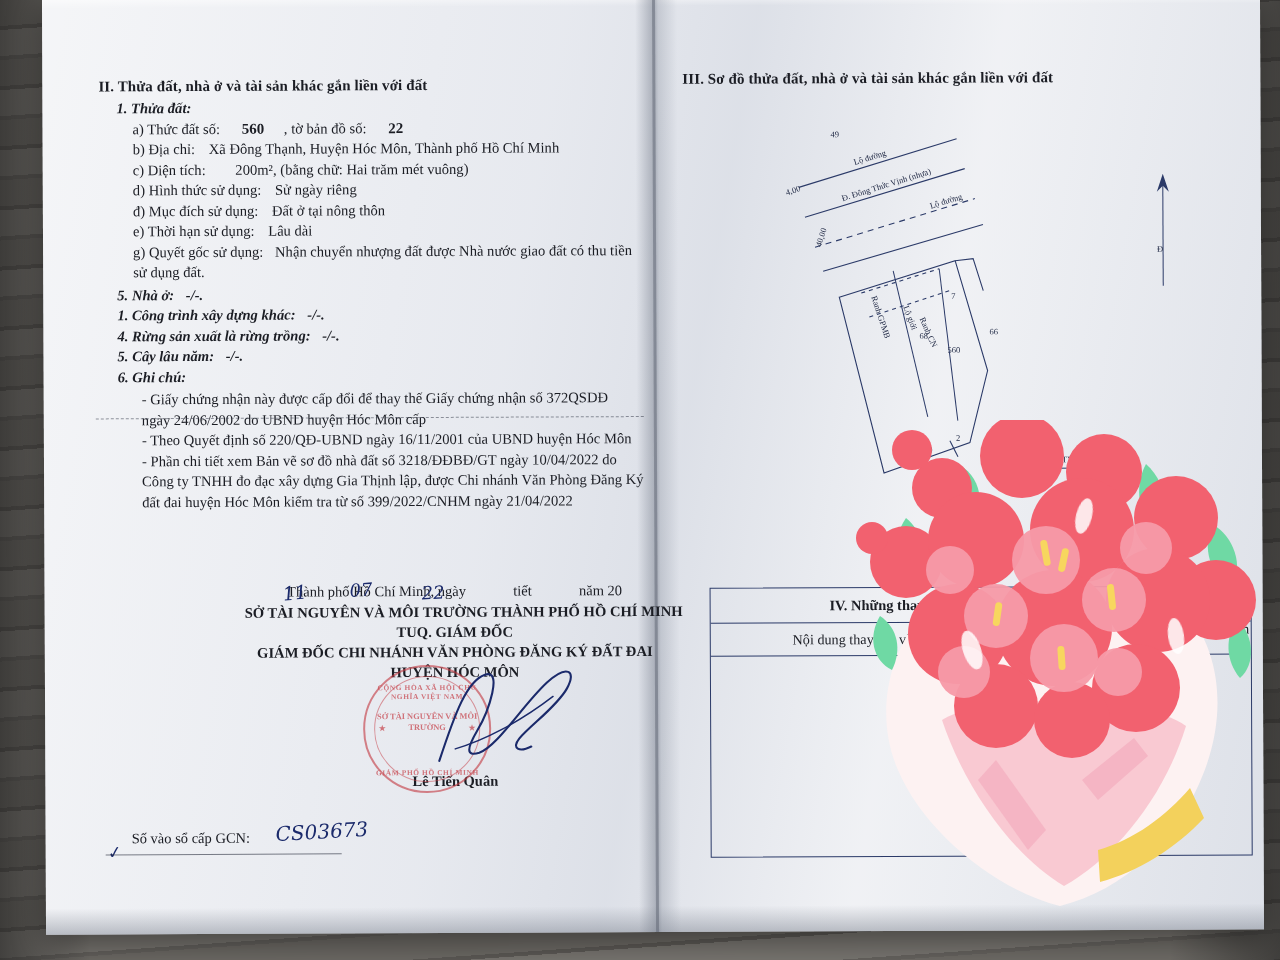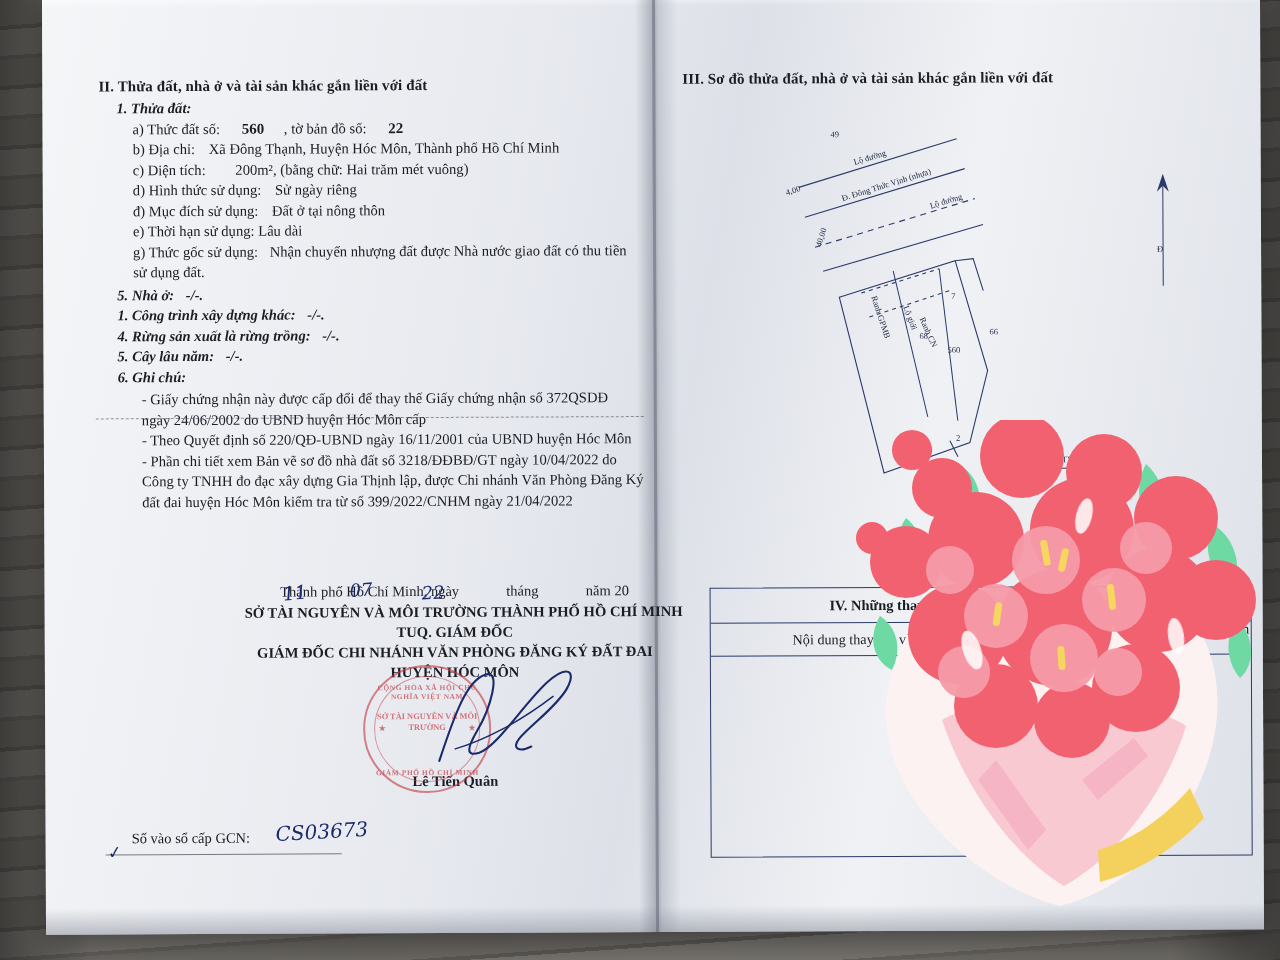--- a/index.html
+++ b/index.html
@@ -268,25 +268,25 @@
           <span style="margin-left:10px;">Sử ngày riêng</span>
         </div>
 
         <div class="row ind2">
           <span>đ) Mục đích sử dụng:</span>
           <span style="margin-left:10px;">Đất ở tại nông thôn</span>
         </div>
 
         <div class="row ind2">
           <span>e) Thời hạn sử dụng:</span>
-          <span style="">Lâu dài</span>
+          <span style="margin-left:10px;">Lâu dài</span>
         </div>
 
         <div class="row ind2 wrap" style="width:500px;">
-          <span>g) Thức gốc sử dụng:</span>
+          <span>g) Quyết gốc sử dụng:</span>
           <span style="margin-left:8px;">Nhận chuyển nhượng đất được Nhà nước giao đất có thu tiền sử dụng đất.</span>
         </div>
 
         <div class="row ind1 ital" style="margin-top:2px;">
           <span>5. Nhà ở:</span>
           <span style="margin-left:8px;">-/-.</span>
         </div>
         <div class="row ind1 ital">
           <span>1. Công trình xây dựng khác:</span>
           <span style="margin-left:8px;">-/-.</span>
@@ -307,21 +307,21 @@
           <div class="row ind3 wrap" style="width:510px;">- Phần chi tiết xem Bản vẽ sơ đồ nhà đất số 3218/ĐĐBĐ/GT ngày 10/04/2022 do Công ty TNHH đo đạc xây dựng Gia Thịnh lập, được Chi nhánh Văn Phòng Đăng Ký đất đai huyện Hóc Môn kiểm tra từ số 399/2022/CNHM ngày 21/04/2022</div>
         </div>
       </div>
 
       <div class="hr-dash"></div>
 
       <div class="sig">
         <div class="dateline">
           <span>Thành phố Hồ Chí Minh, ngày</span>
           <span style="display:inline-block;width:40px;"></span>
-          <span>tháng</span>
+          <span>tiết</span>
           <span style="display:inline-block;width:40px;"></span>
           <span>năm 20</span>
         </div>
         <div class="org">SỞ TÀI NGUYÊN VÀ MÔI TRƯỜNG THÀNH PHỐ HỒ CHÍ MINH</div>
         <div class="tuq">TUQ. GIÁM ĐỐC</div>
         <div class="role">GIÁM ĐỐC CHI NHÁNH VĂN PHÒNG ĐĂNG KÝ ĐẤT ĐAI</div>
         <div class="district">HUYỆN HÓC MÔN</div>
         <div class="name">Lê Tiến Quân</div>
       </div>
 

